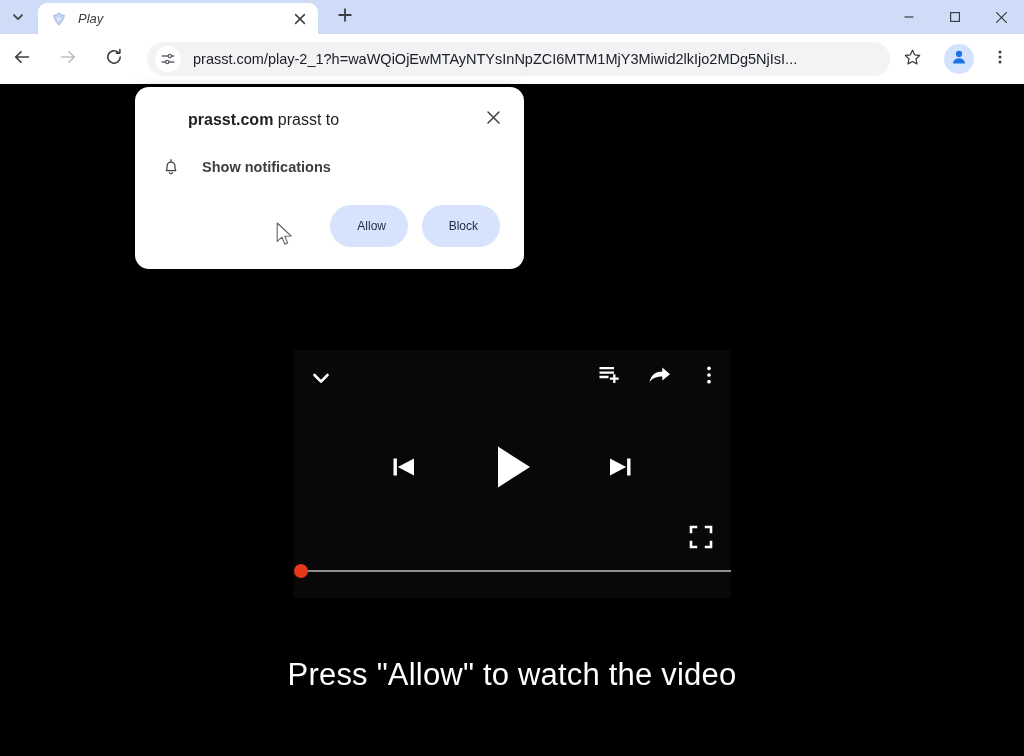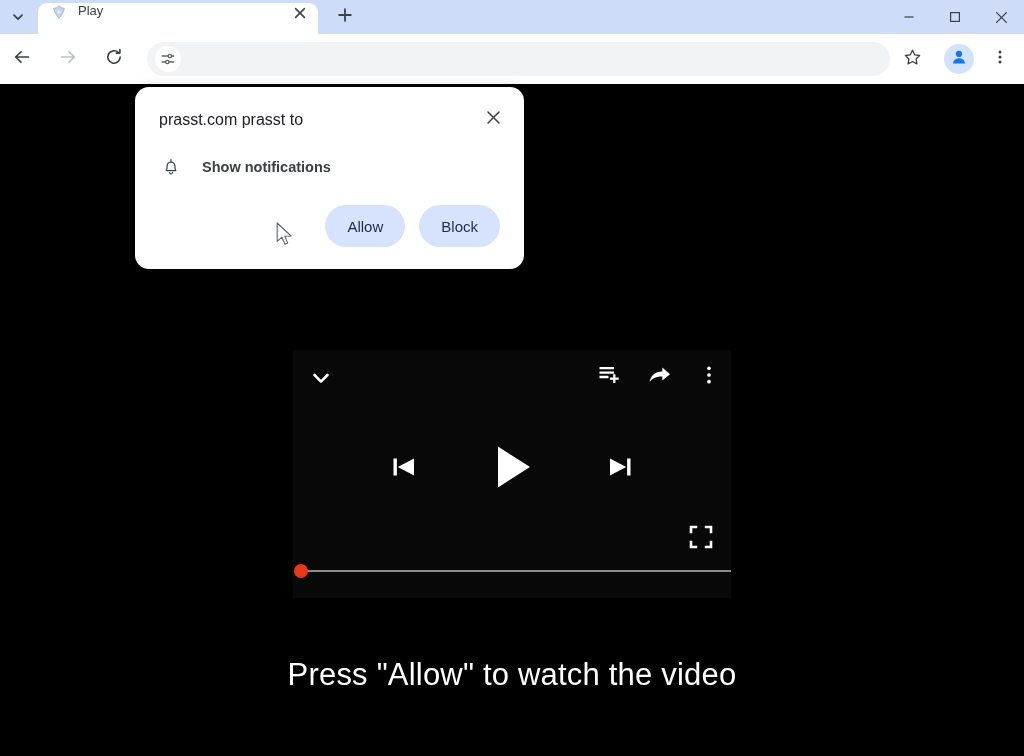--- a/index.html
+++ b/index.html
@@ -40,21 +40,23 @@
   .tab-search-btn svg { display: block; }
 
   .tab {
     position: relative;
     margin-left: 6px;
     width: 280px;
     height: 31px;
     background: #ffffff;
     border-radius: 9px 9px 0 0;
     display: flex;
+    align-items: center;
     padding: 0 8px 0 12px;
+    font-style: italic;
   }
   .tab-favicon {
     width: 17px; height: 17px;
     flex: 0 0 auto;
     display: flex; align-items: center; justify-content: center;
   }
   .tab-title {
     flex: 1 1 auto;
     margin-left: 11px;
     font-size: 13px;
@@ -266,21 +268,21 @@
     border-radius: 14px;
     box-shadow: 0 3px 14px rgba(0,0,0,0.30), 0 1px 4px rgba(0,0,0,0.18);
     z-index: 50;
   }
   .perm-title {
     position: absolute;
     left: 24px; top: 24px;
     font-size: 16px;
     color: #202124;
   }
-  .perm-title b { font-weight: 400; }
+  .perm-title b { font-weight: 700; margin-left: 29px; }
   .perm-close {
     position: absolute;
     right: 18px; top: 19px;
     width: 26px; height: 26px;
     display: flex; align-items: center; justify-content: center;
     border-radius: 50%;
   }
   .perm-row {
     position: absolute;
     left: 26px; top: 70px;
@@ -305,23 +307,24 @@
     gap: 14px;
   }
   .perm-btn {
     min-width: 78px;
     height: 42px;
     border: none;
     border-radius: 21px;
     background: #d7e3fc;
     color: #1f2a44;
     font-family: "Liberation Sans", sans-serif;
-    font-size: 15px;
+    font-size: 12px;
     padding: 0 22px;
     cursor: pointer;
+    text-align: right;
   }
 
   
   .cursor {
     position: absolute;
     left: 276px;
     top: 222px;
     z-index: 90;
     pointer-events: none;
   }
@@ -412,20 +415,21 @@
     </div>
 
     <div class="omnibox">
       <span class="site-settings">
         <svg width="16" height="16" viewBox="0 0 16 16">
           <path d="M2.2 5 H8.2 M11.6 5 H13.8 M2.2 11 H5.6 M9 11 H13.8" stroke="#5f6368" stroke-width="1.3" stroke-linecap="round"></path>
           <circle cx="9.9" cy="5" r="1.65" fill="none" stroke="#5f6368" stroke-width="1.3"></circle>
           <circle cx="7.3" cy="11" r="1.65" fill="none" stroke="#5f6368" stroke-width="1.3"></circle>
         </svg>
       </span>
+      <span class="omnibox-url" title="prasst.com/play-2_1?h=waWQiOjEwMTAyNTYsInNpZCI6MTM1MjY3Miwid2lkIjo2MDg5NjIsI...">prasst.com/play-2_1?h=waWQiOjEwMTAyNTYsInNpZCI6MTM1MjY3Miwid2lkIjo2MDg5NjIsI...</span>
     </div>
 
     <div class="tb-icon star-btn">
       <span>
         <svg width="19" height="19" viewBox="0 0 20 20">
           <path d="M10 2.4 L12.3 7.2 L17.5 7.9 L13.7 11.5 L14.7 16.7
                    L10 14.2 L5.3 16.7 L6.3 11.5 L2.5 7.9 L7.7 7.2 Z" fill="none" stroke="#3c4043" stroke-width="1.35" stroke-linejoin="round"></path>
         </svg>
       </span>
     </div>

